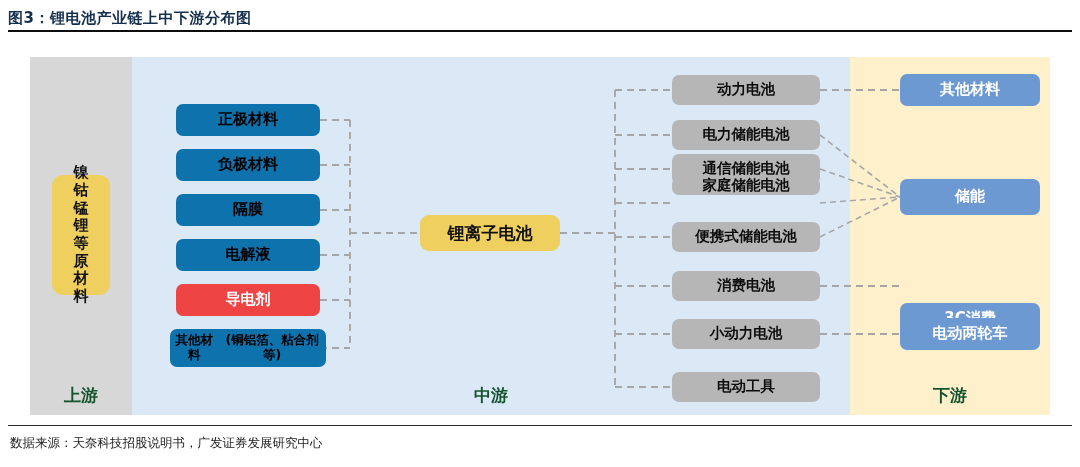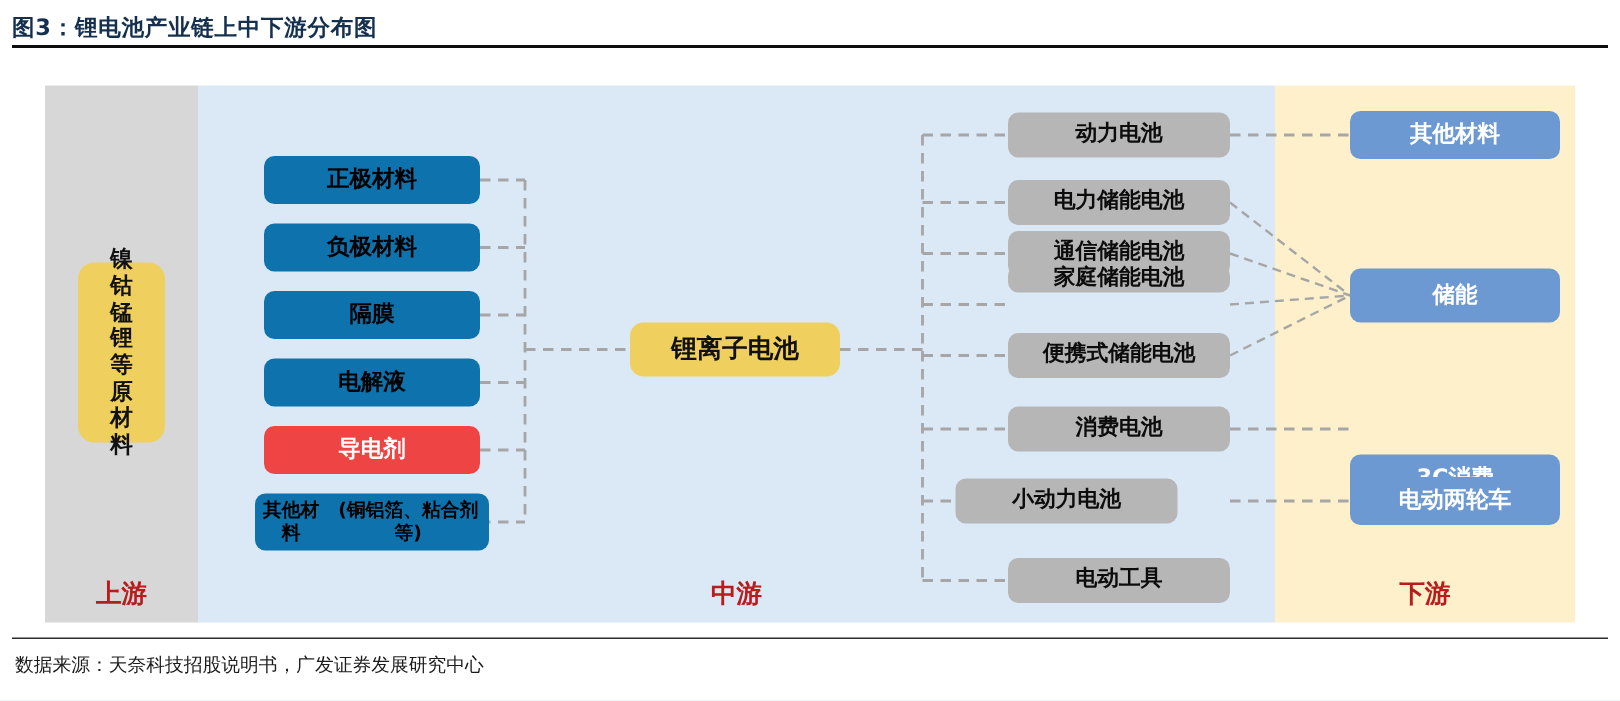--- a/index.html
+++ b/index.html
@@ -22,21 +22,21 @@
   .source-text{position:absolute;left:10px;top:435px;font-size:12.5px;color:#1b1b1b;white-space:nowrap;}
 
   
   .canvas{position:absolute;left:30px;top:57px;width:1020px;height:358px;}
 
   .band{position:absolute;top:0;height:358px;}
   .band-up{left:0;width:102px;background:#d7d7d7;}
   .band-mid{left:102px;width:718px;background:#dbe8f6;}
   .band-down{left:820px;width:200px;background:#fdf0cb;}
 
-  .band-label{position:absolute;bottom:8px;font-size:17px;font-weight:bold;color:#b91c1c;text-align:center;margin-top:20px;}
+  .band-label{position:absolute;bottom:8px;font-size:17px;font-weight:bold;color:#14532d;text-align:center;margin-top:20px;}
   .lbl-up{left:0;width:102px;}
   .lbl-mid{left:102px;width:718px;}
   .lbl-down{left:820px;width:200px;}
 
   
   .node{position:absolute;display:flex;align-items:center;justify-content:center;
         text-align:center;border-radius:7px;box-sizing:border-box;line-height:1.18;}
   .node span{display:block;}
 
   .n-raw{background:#efcf5e;color:#111;font-size:15px;font-weight:bold;border-radius:11px;
@@ -159,21 +159,21 @@
     </div>
     <div class="node n-batt" style="left:642px;top:120px;width:148px;height:18px;">
       <span>家庭储能电池</span>
     </div>
     <div class="node n-batt" style="left:642px;top:165px;width:148px;height:30px;">
       <span>便携式储能电池</span>
     </div>
     <div class="node n-batt" style="left:642px;top:214px;width:148px;height:30px;">
       <span>消费电池</span>
     </div>
-    <div class="node n-batt" style="left:607px;top:262px;width:148px;height:30px;">
+    <div class="node n-batt" style="left:642px;top:262px;width:148px;height:30px;">
       <span>小动力电池</span>
     </div>
     <div class="node n-batt" style="left:642px;top:315px;width:148px;height:30px;">
       <span>电动工具</span>
     </div>
 
     <div class="node n-app" style="left:870px;top:17px;width:140px;height:32px;">
       <span>其他材料</span>
     </div>
     <div class="node n-app" style="left:870px;top:122px;width:140px;height:36px;">

